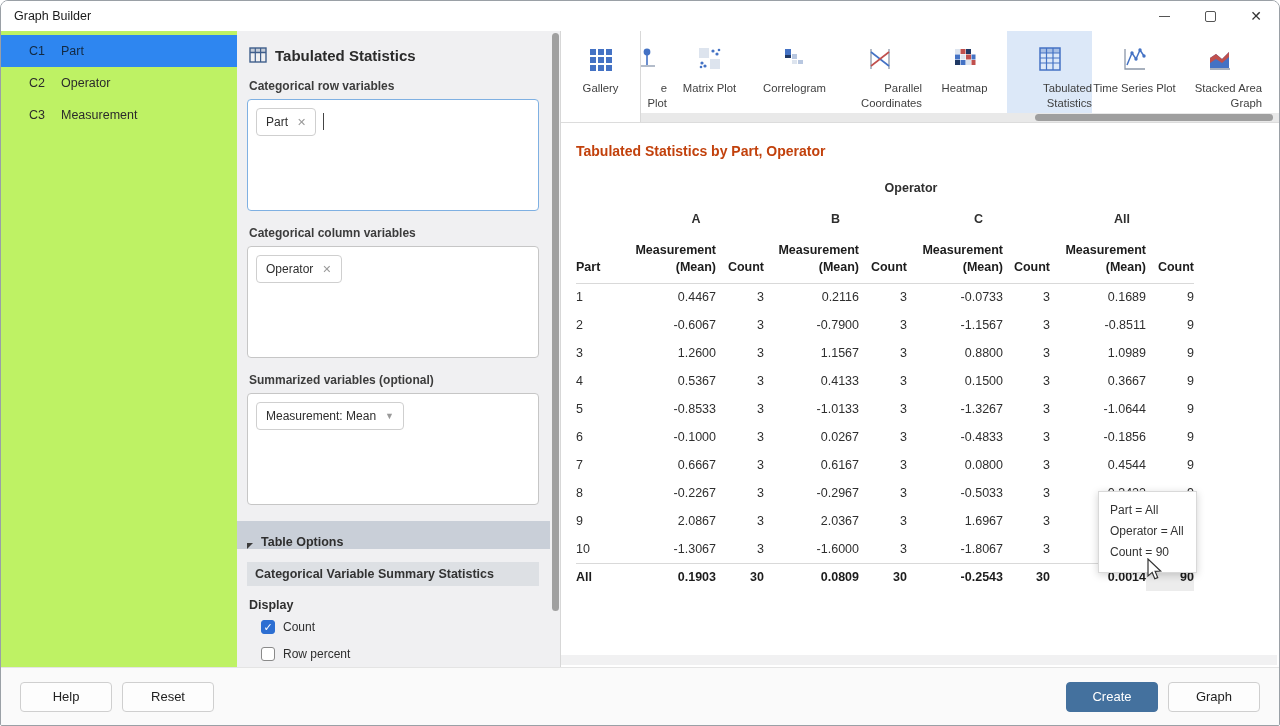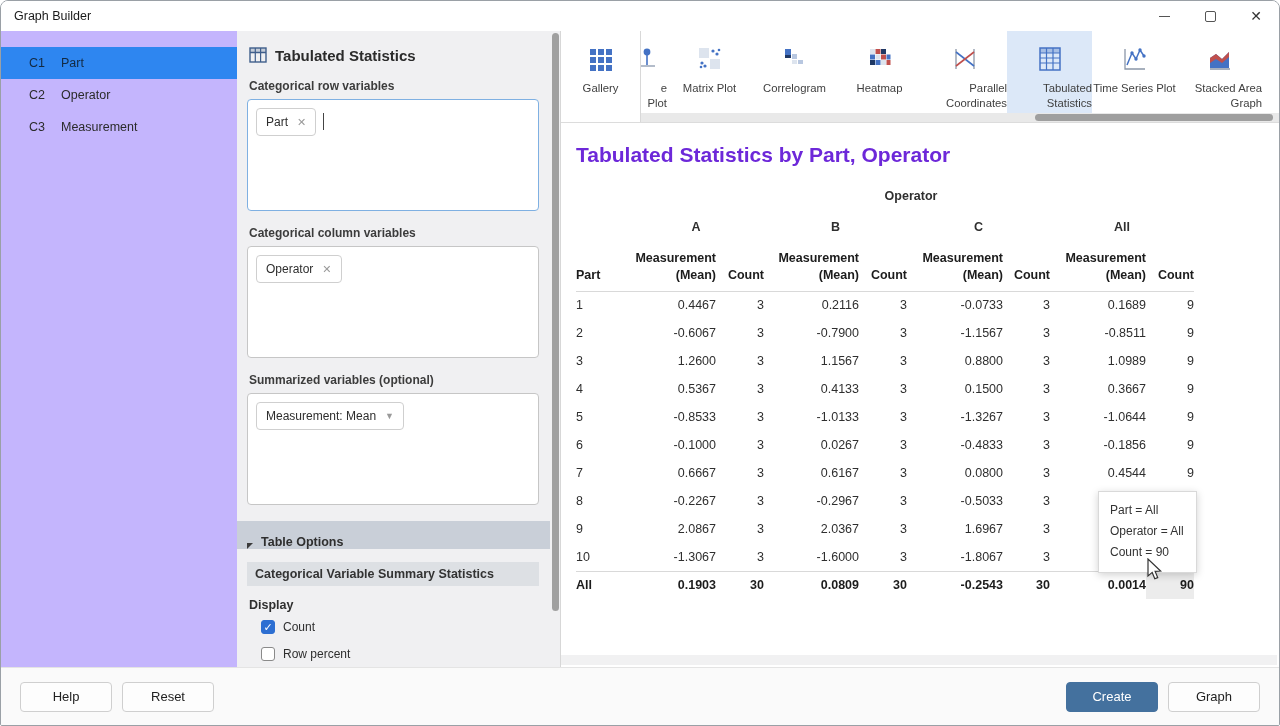--- a/index.html
+++ b/index.html
@@ -12,21 +12,21 @@
   .win-controls { display:flex; height:100%; }
   .win-btn { width:46px; height:100%; display:flex; align-items:center; justify-content:center; color:#444; }
   .min-glyph { width:11px; height:1px; background:#555; display:block; }
   .max-glyph { width:11px; height:11px; border:1.2px solid #555; border-radius:2px; display:block; }
   .close-glyph { font-size:14px; color:#333; line-height:1; }
 
   
   .main { flex:1; display:flex; min-height:0; }
 
   
-  .sidebar { width:236px; flex:0 0 236px; background:#c4b5fd; padding-top:16px; }
+  .sidebar { width:236px; flex:0 0 236px; background:#bef264; padding-top:4px; }
   .side-row { height:32px; display:flex; align-items:center; font-size:12.5px; color:#2b2b2b; cursor:default; }
   .side-row .cid { width:60px; padding-left:28px; }
   .side-row .cname { padding-left:0; }
   .side-row.selected { background:#2e86f0; color:#132a42; font-weight:400; }
 
   
   .midpanel { width:324px; flex:0 0 324px; background:#f0f0f2; border-right:1px solid #d7d7d7; position:relative; overflow:hidden; }
   .mid-inner { padding:0 12px 0 10px; width:314px; }
   .panel-head { display:flex; align-items:center; gap:8px; margin:15px 0 0 2px; }
   .panel-head .ttl { font-size:15px; font-weight:bold; color:#2b2b2b; }
@@ -55,21 +55,21 @@
   .gal-scroll { flex:1; position:relative; overflow:hidden; }
   .gal-items { display:flex; height:82px; }
   .gal-item { width:85px; flex:0 0 85px; display:flex; flex-direction:column; align-items:center; padding-top:15px; gap:9px; text-align:center; }
   .gal-item.selected { background:#dce8f8; height:92px; }
   .gal-item.clipped { width:26px; flex:0 0 26px; overflow:hidden; align-items:flex-start; }
   .gal-lbl { font-size:11.3px; color:#3f3f3f; line-height:1.35;text-align:right; }
   .h-scroll { position:absolute; bottom:0; left:0; right:0; height:9px; background:#e9e9e9; }
   .h-thumb { position:absolute; top:1px; right:6px; width:238px; height:7px; background:#9f9f9f; border-radius:4px; }
 
   .content { flex:1; position:relative; background:#fff; min-height:0; }
-  .content-heading { font-size:21px; font-weight:bold; color:#6d28d9; margin:20px 0 0 15px; }
+  .content-heading { font-size:14px; font-weight:bold; color:#c2410c; margin:20px 0 0 15px; }
   .content-hscroll { position:absolute; bottom:2px; left:0; right:2px; height:10px; background:#f1f1f2; }
 
   
   table.stats { border-collapse:collapse; margin:14px 0 0 15px; table-layout:fixed; }
   table.stats th, table.stats td { font-size:12.5px; color:#2f2f2f; padding:0 0; white-space:nowrap; }
   th.op-span { font-weight:bold; color:#1c1c1c; text-align:center; height:30px; vertical-align:middle; }
   th.grp { font-weight:bold; color:#1c1c1c; text-align:center; height:32px; vertical-align:middle; }
   tr.subhead th { font-weight:bold; color:#1c1c1c; text-align:right; height:48px; vertical-align:bottom; padding-bottom:7px; line-height:1.35; }
   tr.subhead th.part-h { text-align:left; }
   tr.subhead { border-bottom:1px solid #d9d9d9; }
@@ -235,44 +235,44 @@
                   <rect x="3" y="3" width="6" height="9" fill="#1f3864"></rect>
                   <rect x="3" y="3" width="6" height="6" fill="#4472c4"></rect>
                   <rect x="10" y="8" width="5" height="5" fill="#b8c7e0"></rect>
                   <rect x="10" y="14" width="5" height="4" fill="#dde4ee"></rect>
                   <rect x="16" y="14" width="5" height="4" fill="#b8c7e0"></rect>
                 </svg>
               <span class="gal-lbl">Correlogram</span>
             </div>
             <div class="gal-item">
               <svg width="26" height="26" viewBox="0 0 26 26">
+                  <line x1="4" y1="3" x2="4" y2="23" stroke="#8a96a8" stroke-width="1.3"></line>
+                  <line x1="22" y1="3" x2="22" y2="23" stroke="#8a96a8" stroke-width="1.3"></line>
+                  <polyline points="4,6 22,20" fill="none" stroke="#4472c4" stroke-width="1.6"></polyline>
+                  <polyline points="4,20 22,6" fill="none" stroke="#c0504d" stroke-width="1.6"></polyline>
+                </svg>
+              <span class="gal-lbl">Parallel Coordinates</span>
+            </div>
+            <div class="gal-item">
+              <svg width="26" height="26" viewBox="0 0 26 26">
                   <g>
                     <rect x="3" y="3" width="5" height="5" fill="#dde4ee"></rect>
                     <rect x="8.5" y="3" width="5" height="5" fill="#c0504d"></rect>
                     <rect x="14" y="3" width="5" height="5" fill="#1f3864"></rect>
                     <rect x="3" y="8.5" width="5" height="5" fill="#4472c4"></rect>
                     <rect x="8.5" y="8.5" width="5" height="5" fill="#dde4ee"></rect>
                     <rect x="14" y="8.5" width="5" height="5" fill="#c0504d"></rect>
                     <rect x="3" y="14" width="5" height="5" fill="#1f3864"></rect>
                     <rect x="8.5" y="14" width="5" height="5" fill="#4472c4"></rect>
                     <rect x="14" y="14" width="5" height="5" fill="#dde4ee"></rect>
                     <rect x="19.5" y="8.5" width="4" height="5" fill="#4472c4"></rect>
                     <rect x="19.5" y="14" width="4" height="5" fill="#c0504d"></rect>
                   </g>
                 </svg>
               <span class="gal-lbl">Heatmap</span>
-            </div>
-            <div class="gal-item">
-              <svg width="26" height="26" viewBox="0 0 26 26">
-                  <line x1="4" y1="3" x2="4" y2="23" stroke="#8a96a8" stroke-width="1.3"></line>
-                  <line x1="22" y1="3" x2="22" y2="23" stroke="#8a96a8" stroke-width="1.3"></line>
-                  <polyline points="4,6 22,20" fill="none" stroke="#4472c4" stroke-width="1.6"></polyline>
-                  <polyline points="4,20 22,6" fill="none" stroke="#c0504d" stroke-width="1.6"></polyline>
-                </svg>
-              <span class="gal-lbl">Parallel Coordinates</span>
             </div>
             <div class="gal-item selected">
               <svg width="26" height="26" viewBox="0 0 26 26">
                   <rect x="3" y="2" width="20" height="22" fill="none" stroke="#4472c4" stroke-width="1.5"></rect>
                   <rect x="3" y="2" width="20" height="5" fill="#4472c4" opacity="0.35"></rect>
                   <line x1="3" y1="7" x2="23" y2="7" stroke="#4472c4" stroke-width="1.2"></line>
                   <line x1="3" y1="12" x2="23" y2="12" stroke="#4472c4" stroke-width="1.2"></line>
                   <line x1="3" y1="17" x2="23" y2="17" stroke="#4472c4" stroke-width="1.2"></line>
                   <line x1="9.5" y1="2" x2="9.5" y2="24" stroke="#4472c4" stroke-width="1.2"></line>
                   <line x1="16" y1="2" x2="16" y2="24" stroke="#4472c4" stroke-width="1.2"></line>

